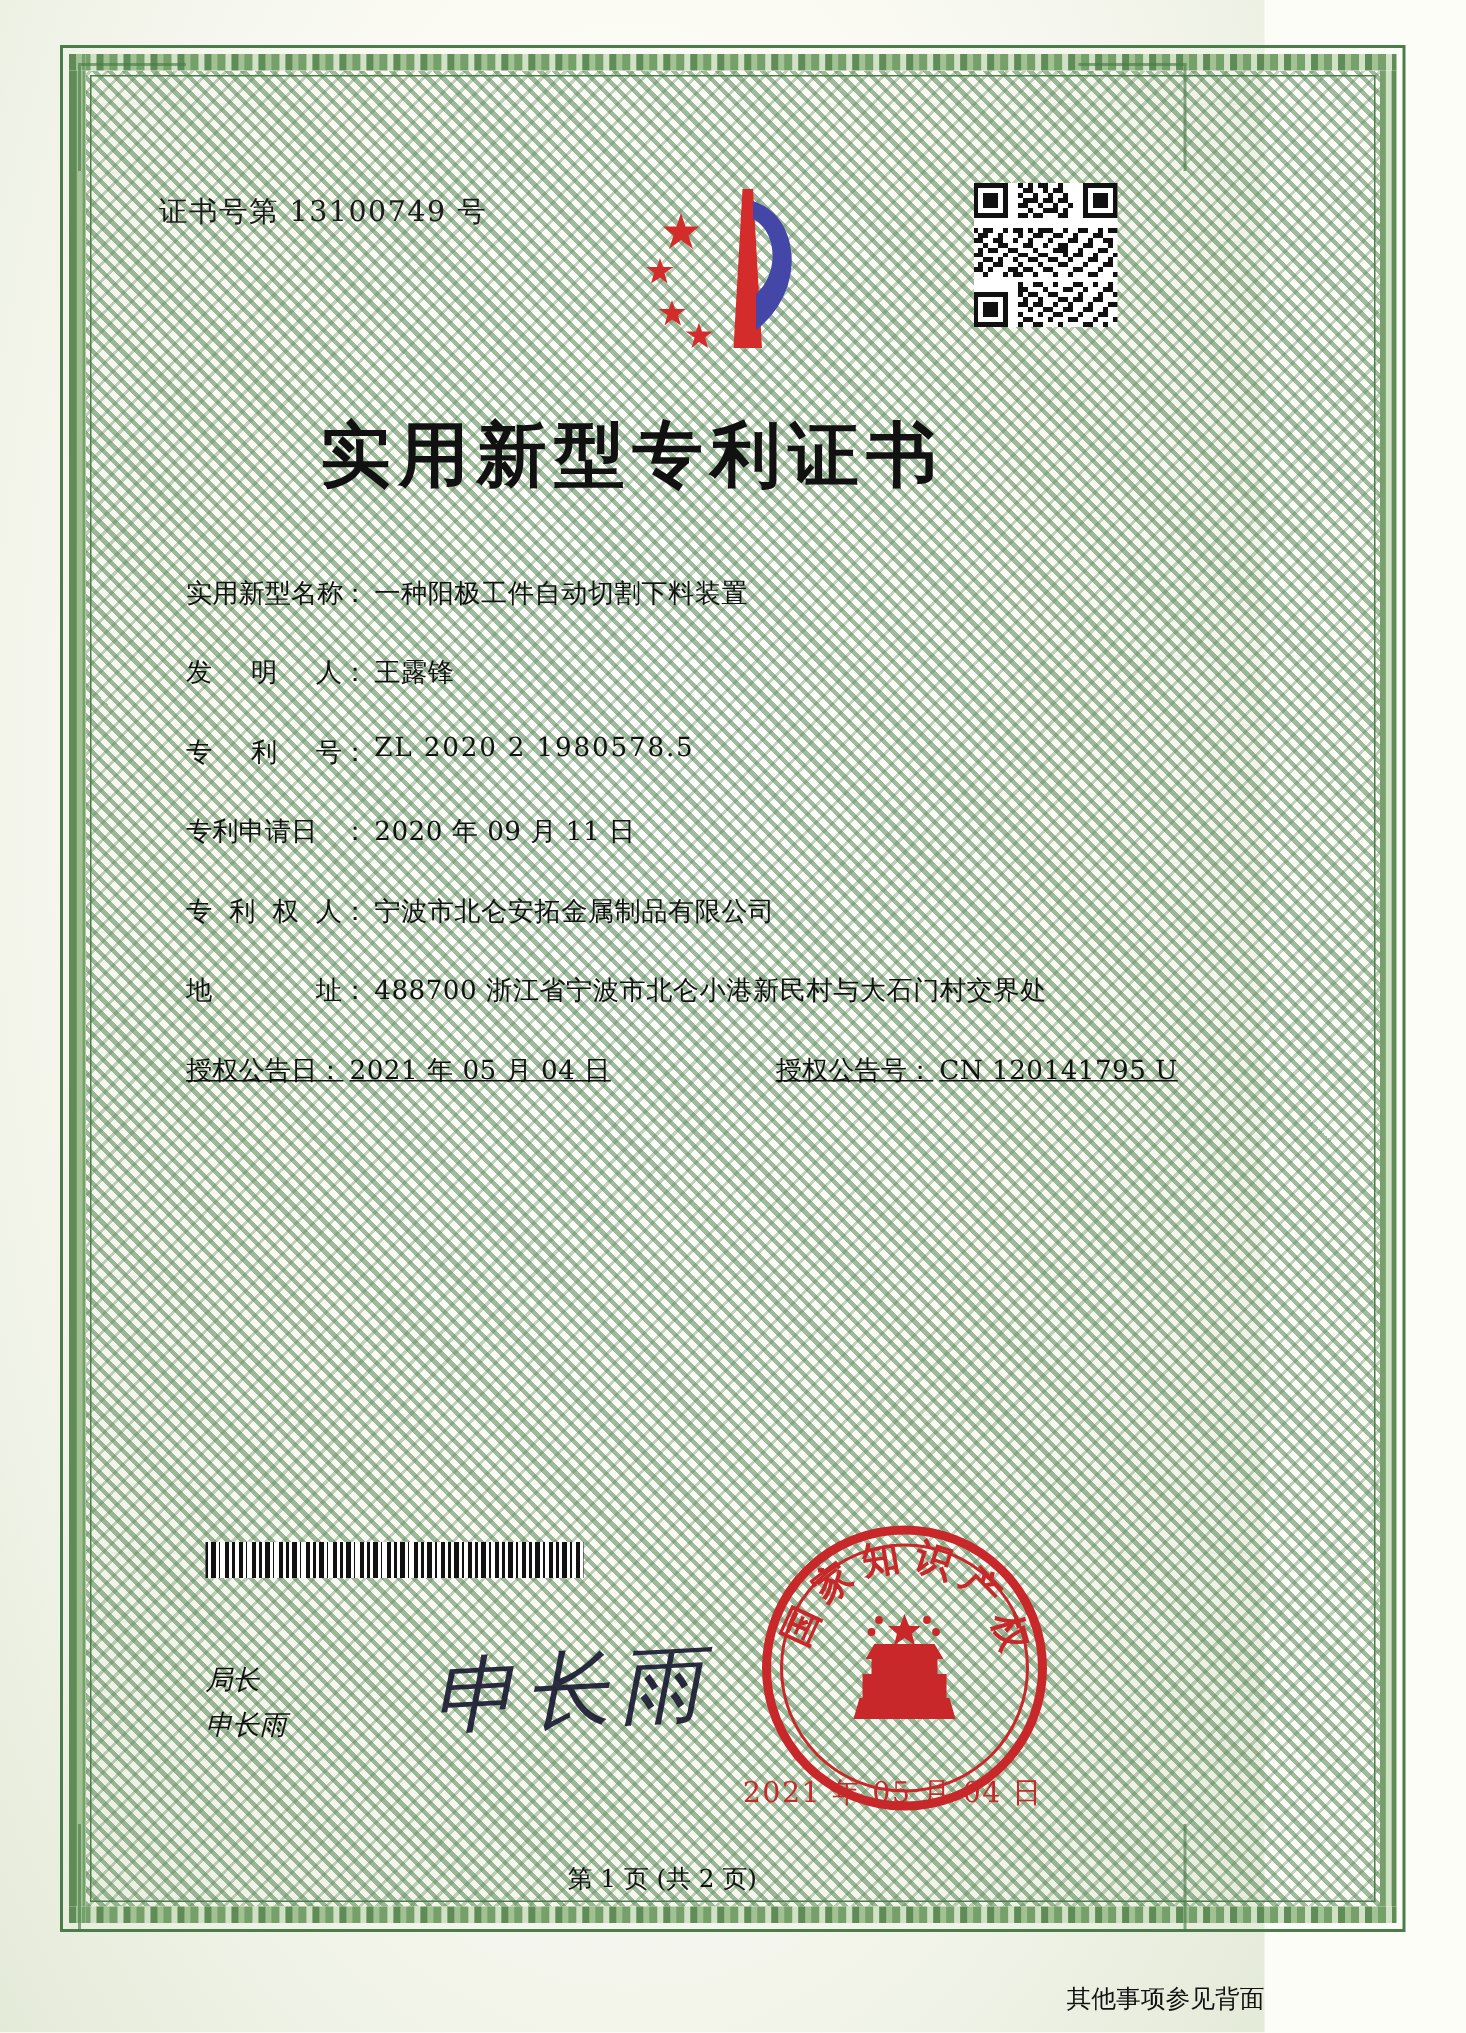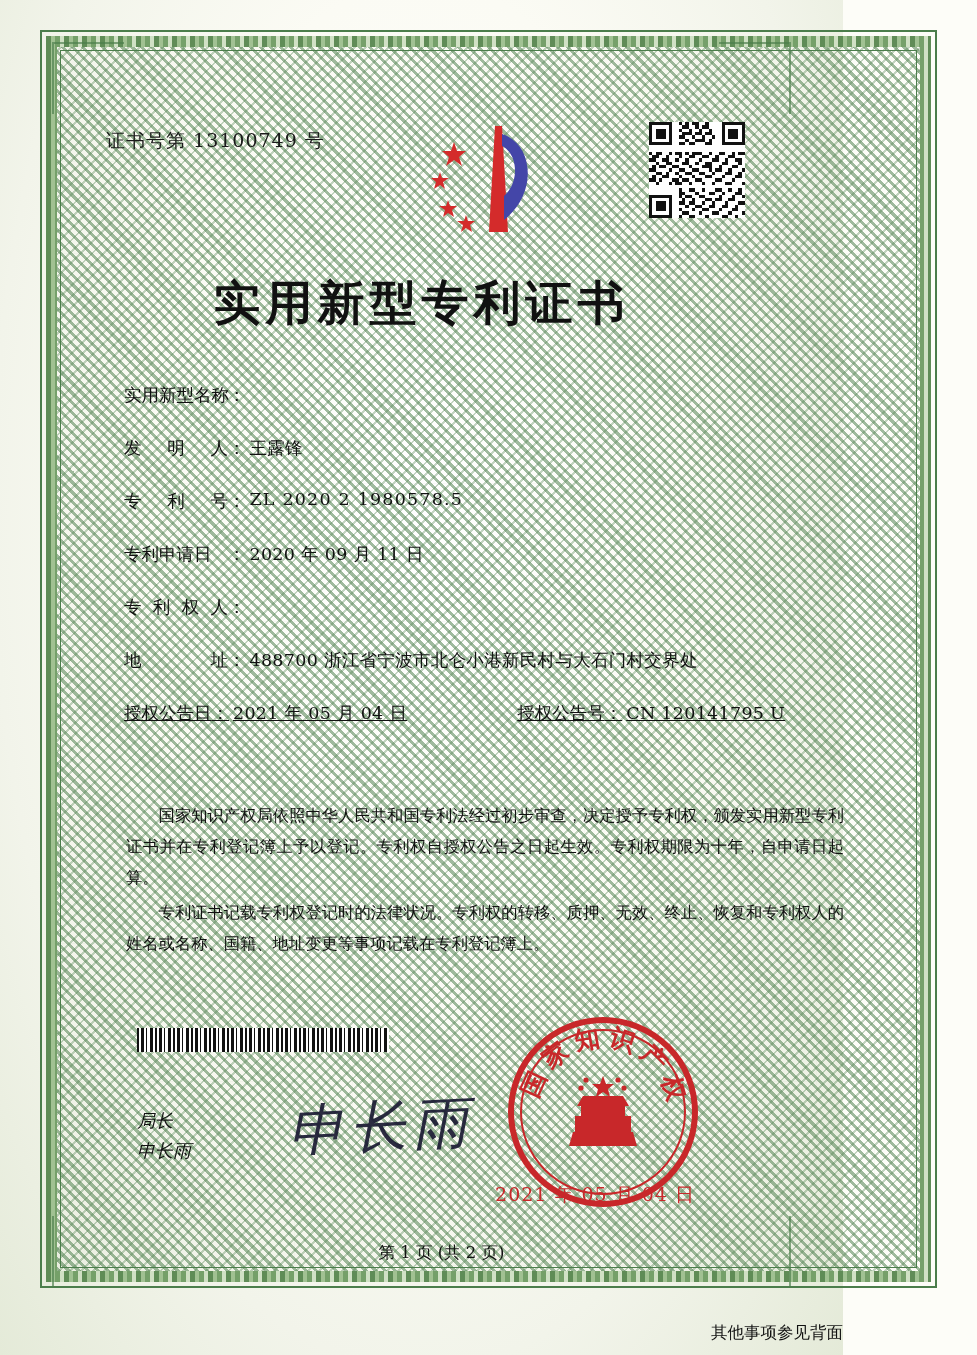--- a/index.html
+++ b/index.html
@@ -434,20 +434,21 @@
     </svg>
   </div>
 
   <div class="title">实用新型专利证书</div>
 
   <div class="fields">
 
     <div class="field-row">
       <span class="f-label">实用新型名称</span>
       <span class="f-colon">：</span>
+      <span class="f-value">一种阳极工件自动切割下料装置</span>
     </div>
 
     <div class="field-row">
       <span class="f-label sp">
         <span>发</span>
         <span>明</span>
         <span>人</span>
       </span>
       <span class="f-colon">：</span>
       <span class="f-value">王露锋</span>
@@ -470,20 +471,21 @@
     </div>
 
     <div class="field-row">
       <span class="f-label sp">
         <span>专</span>
         <span>利</span>
         <span>权</span>
         <span>人</span>
       </span>
       <span class="f-colon">：</span>
+      <span class="f-value">宁波市北仑安拓金属制品有限公司</span>
     </div>
 
     <div class="field-row">
       <span class="f-label sp">
         <span>地</span>
         <span>址</span>
       </span>
       <span class="f-colon">：</span>
       <span class="f-value">488700 浙江省宁波市北仑小港新民村与大石门村交界处</span>
     </div>
@@ -492,24 +494,20 @@
       <span>授权公告日</span>
       <span class="f-colon">：</span>
       <span class="f-value">2021 年 05 月 04 日</span>
       <span class="pub-second">授权公告号</span>
       <span class="f-colon">：</span>
       <span class="f-value">CN 120141795 U</span>
     </div>
 
   </div>
 
-  <div class="paragraphs">
-    <p>国家知识产权局依照中华人民共和国专利法经过初步审查，决定授予专利权，颁发实用新型专利证书并在专利登记簿上予以登记。专利权自授权公告之日起生效。专利权期限为十年，自申请日起算。</p>
-    <p>专利证书记载专利权登记时的法律状况。专利权的转移、质押、无效、终止、恢复和专利权人的姓名或名称、国籍、地址变更等事项记载在专利登记簿上。</p>
-  </div>
 
   <div class="barcode"></div>
 
   <div class="bureau">
     <div>局长</div>
     <div>申长雨</div>
   </div>
 
   <div class="signature">申长雨</div>
 

